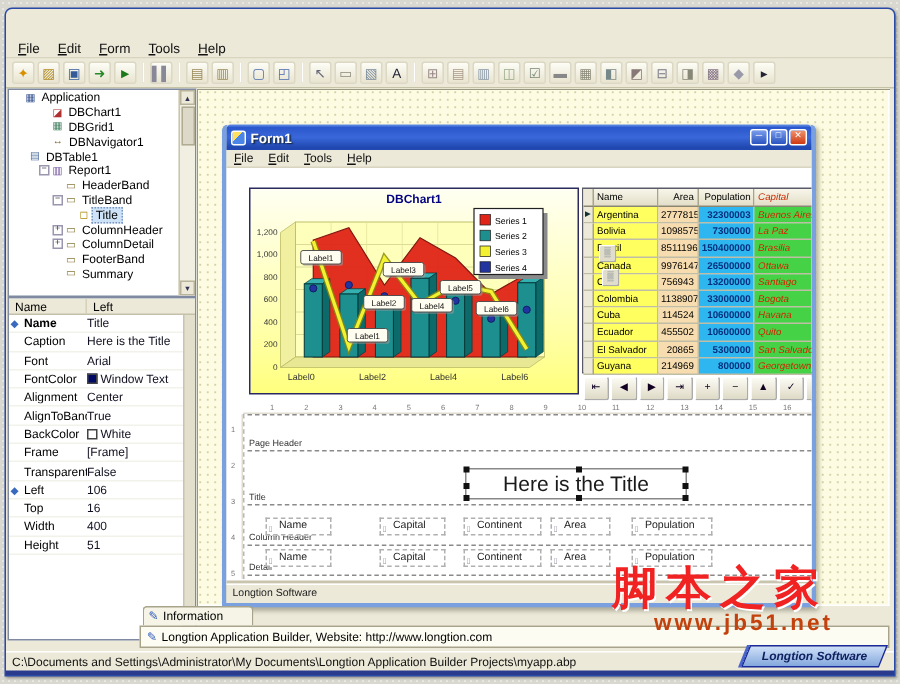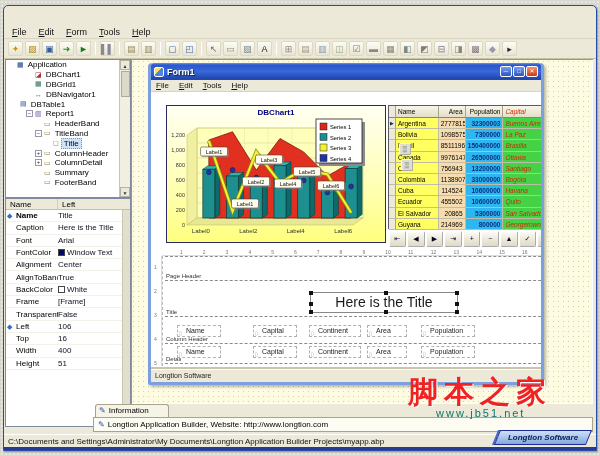--- a/index.html
+++ b/index.html
@@ -50,21 +50,21 @@
 .pname{width:52px;padding-left:10px;white-space:nowrap;overflow:hidden}
 .pname.b{font-weight:bold}
 .pval{flex:1;color:#101020;white-space:nowrap;overflow:hidden}
 .swatch{display:inline-block;width:7px;height:7px;border:1px solid #444;vertical-align:-1px;margin-right:2px}
 .prop-sb{position:absolute;right:0;top:11px;bottom:0;width:8px;background:#e2dfcc;border-left:1px solid #c8c4ae}
 
 .main{position:absolute;left:127px;top:53px;width:462px;height:345px;background:#fdfbe2;
 background-image:radial-gradient(#d3d1a6 .8px,transparent .9px);background-size:5px 5px;
 box-shadow:inset 1px 1px 0 #9a9684,inset -1px -1px 0 #fff}
 
-.form{position:absolute;left:17px;top:4px;width:396px;height:322px;background:#ece9d8;
+.form{position:absolute;left:17px;top:24px;width:396px;height:322px;background:#ece9d8;
 border:3px solid #7ba0e0;border-top:none;border-radius:4px 4px 2px 2px;box-shadow:2px 2px 3px rgba(60,60,40,.35)}
 .form-tb{height:17px;margin:-0px -0px 0;border-radius:3px 3px 0 0;display:flex;align-items:center;padding:0 3px;
 background:linear-gradient(180deg,#6a94ea 0%,#2a58cc 12%,#3a68da 50%,#2048b0 90%);color:#fff}
 .form-ico{width:10px;height:10px;border:1px solid #fff;border-radius:2px;margin-right:3px;
 background:linear-gradient(135deg,#ffe060 0%,#ffe060 40%,#4a86e8 40%)}
 .form-title{flex:1;font-size:9px;font-weight:bold;text-shadow:1px 1px 1px #123}
 .fwb{width:12px;height:11px;margin-left:1px;border:1px solid #fff;border-radius:2px;color:#fff;font-size:6px;
 line-height:9px;text-align:center;background:linear-gradient(#7a9cec,#2a55c0)}
 .fwb.close{background:linear-gradient(#f0926e,#cf3a12)}
 .form-menu{height:12px;display:flex;align-items:center;background:#ece9d8;border-bottom:1px solid #d8d4c0;font-size:8px}
@@ -118,21 +118,21 @@
 .mini-ico{color:#2a55bb;font-size:8px;margin-right:3px}
 .statusbar{position:absolute;left:0px;top:428px;width:100%;height:16px;background:#ece9d8;border-top:1px solid #fff;
 border-bottom:3px solid #2a3a8c;font-size:8px;color:#111;padding:2px 4px;white-space:nowrap;overflow:hidden}
 .badge{position:absolute;left:493px;top:424px;width:92px;height:15px;transform:skewX(-22deg);
 background:linear-gradient(#cfe0f8,#84a8dc);border:1px solid #1a2a9a;box-shadow:-2px 0 0 #4a66c8;z-index:60}
 .badge span{display:block;transform:skewX(22deg);font-size:8px;font-style:italic;font-weight:bold;
 color:#102060;text-align:center;line-height:13px}
 
 .wm{position:absolute;z-index:100;color:#f02222;pointer-events:none}
 .wm1{left:408px;top:372px;font-size:30px;font-weight:bold;letter-spacing:6px;text-shadow:1px 1px 0 #fff}
-.wm2{left:436px;top:407px;font-size:11px;font-weight:normal;letter-spacing:2px;color:#0f766e}
+.wm2{left:436px;top:407px;font-size:15px;font-weight:bold;letter-spacing:2px;color:#c2410c}
 </style>
 </head>
 <body>
 
 <div class="app">
 
 
   <div class="menubar" id="menubar">
       <span class="menu-item"><u>F</u>ile</span>
       <span class="menu-item"><u>E</u>dit</span>
@@ -233,26 +233,26 @@
         <span class="tlab">ColumnHeader</span>
       </div>
       <div class="trow" style="padding-left: 29px;">
         <span class="texp">+</span>
         <span class="tico" style="color: rgb(138, 122, 58);">▭</span>
         <span class="tlab">ColumnDetail</span>
       </div>
       <div class="trow" style="padding-left: 29px;">
         <span class="texp none"></span>
         <span class="tico" style="color: rgb(138, 122, 58);">▭</span>
+        <span class="tlab">FooterBand</span>
+      </div>
+      <div class="trow" style="padding-left: 29px;">
+        <span class="texp none"></span>
+        <span class="tico" style="color: rgb(138, 122, 58);">▭</span>
         <span class="tlab">Summary</span>
-      </div>
-      <div class="trow" style="padding-left: 29px;">
-        <span class="texp none"></span>
-        <span class="tico" style="color: rgb(138, 122, 58);">▭</span>
-        <span class="tlab">FooterBand</span>
       </div>
     </div>
 
   <div class="props">
     <div class="phead">
       <span class="c1">Name</span>
       <span>Left</span>
     </div>
     <div id="proprows">
         <div class="prow">

